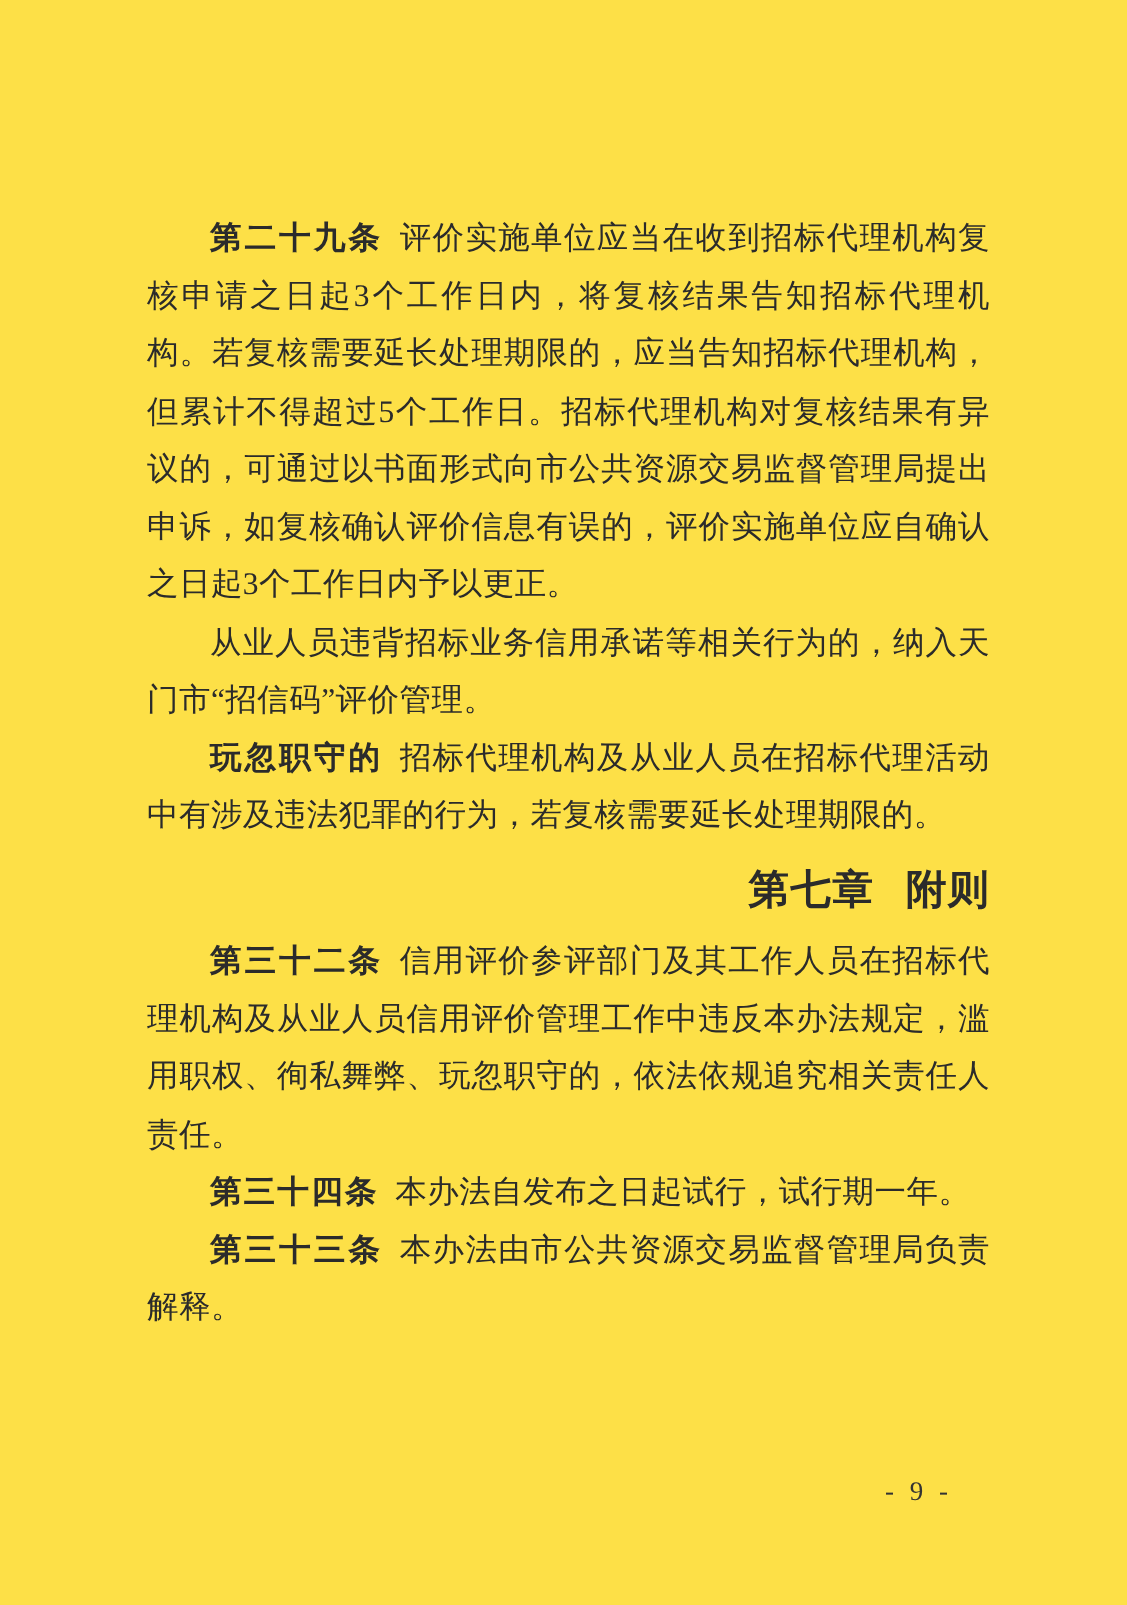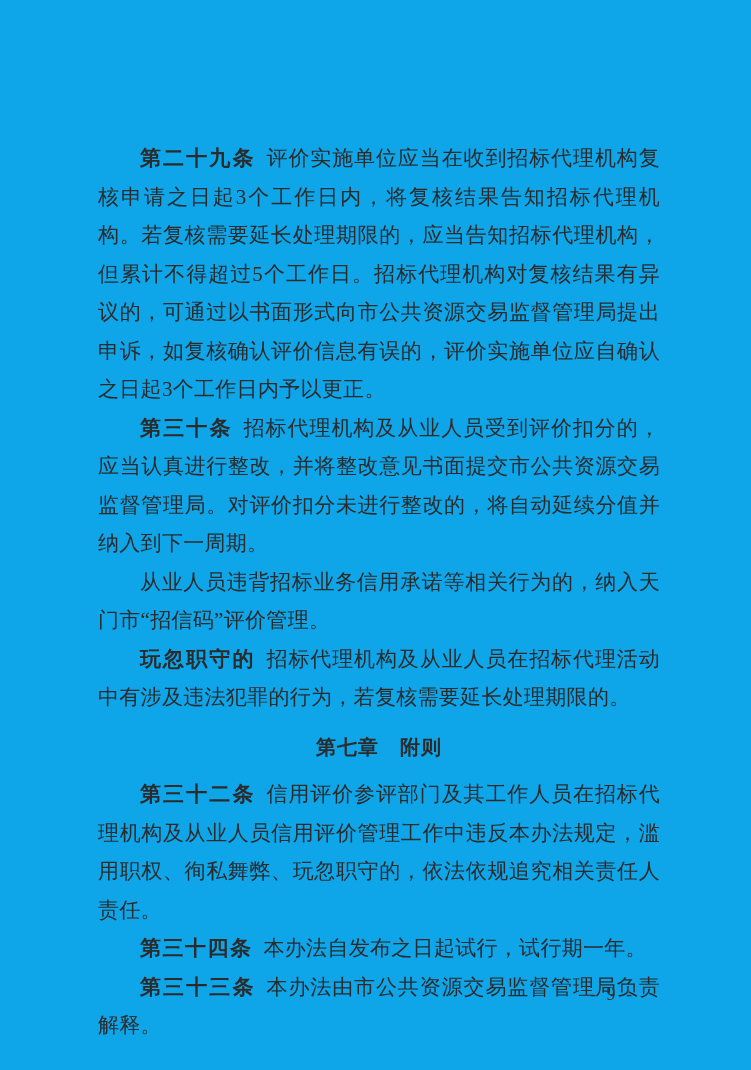--- a/index.html
+++ b/index.html
@@ -5,21 +5,21 @@
   html, body {
     margin: 0;
     padding: 0;
     background: #e9e9e9;
   }
   .page {
     position: relative;
     width: 751px;
     height: 1070px;
     margin: 0 auto;
-    background: #0ea5e9;
+    background: #fde047;
     color: #2b2b2b;
     font-family: "Liberation Serif", "DejaVu Serif", serif;
     overflow: hidden;
     box-sizing: border-box;
   }
   .content {
     position: absolute;
     top: 139px;
     left: 98px;
     width: 562px;
@@ -34,24 +34,24 @@
     text-indent: 2em;
   }
   .art-num {
     font-weight: bold;
     margin-right: 11px;
     letter-spacing: 1.5px;
   }
   .chapter {
     margin: 11px 0 9px 0;
     text-indent: 0;
-    text-align: center;
+    text-align: right;
     font-family: "Liberation Sans", "DejaVu Sans", sans-serif;
     font-weight: bold;
-    font-size: 20px;
+    font-size: 27px;
     letter-spacing: 1px;
   }
   .chapter-label {
     margin-right: 21px;
   }
   .page-number {
     position: absolute;
     top: 984px;
     left: 590px;
     font-size: 18px;
@@ -61,21 +61,20 @@
   }
 </style>
 </head>
 <body>
 
 <div class="page">
   <main class="content">
 
     <p class="para"><span class="art-num">第二十九条</span><span>评价实施单位应当在收到招标代理机构复核申请之日起3个工作日内，将复核结果告知招标代理机构。若复核需要延长处理期限的，应当告知招标代理机构，但累计不得超过5个工作日。招标代理机构对复核结果有异议的，可通过以书面形式向市公共资源交易监督管理局提出申诉，如复核确认评价信息有误的，评价实施单位应自确认之日起3个工作日内予以更正。</span></p>
 
-    <p class="para"><span class="art-num">第三十条</span><span>招标代理机构及从业人员受到评价扣分的，应当认真进行整改，并将整改意见书面提交市公共资源交易监督管理局。对评价扣分未进行整改的，将自动延续分值并纳入到下一周期。</span></p>
 
     <p class="para"><span>从业人员违背招标业务信用承诺等相关行为的，纳入天门市“招信码”评价管理。</span></p>
 
     <p class="para"><span class="art-num">玩忽职守的</span><span>招标代理机构及从业人员在招标代理活动中有涉及违法犯罪的行为，若复核需要延长处理期限的。</span></p>
 
     <h2 class="para chapter"><span class="chapter-label">第七章</span><span>附则</span></h2>
 
     <p class="para"><span class="art-num">第三十二条</span><span>信用评价参评部门及其工作人员在招标代理机构及从业人员信用评价管理工作中违反本办法规定，滥用职权、徇私舞弊、玩忽职守的，依法依规追究相关责任人责任。</span></p>
 
     <p class="para"><span class="art-num">第三十四条</span><span>本办法自发布之日起试行，试行期一年。</span></p>

